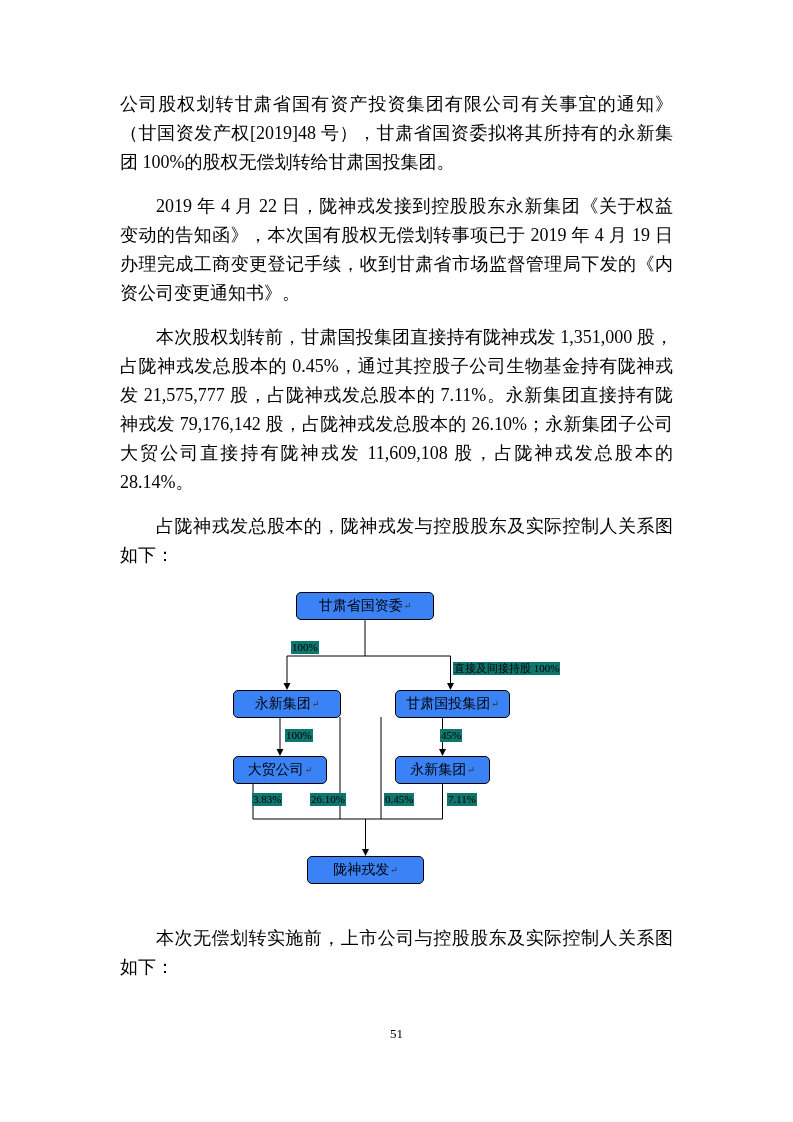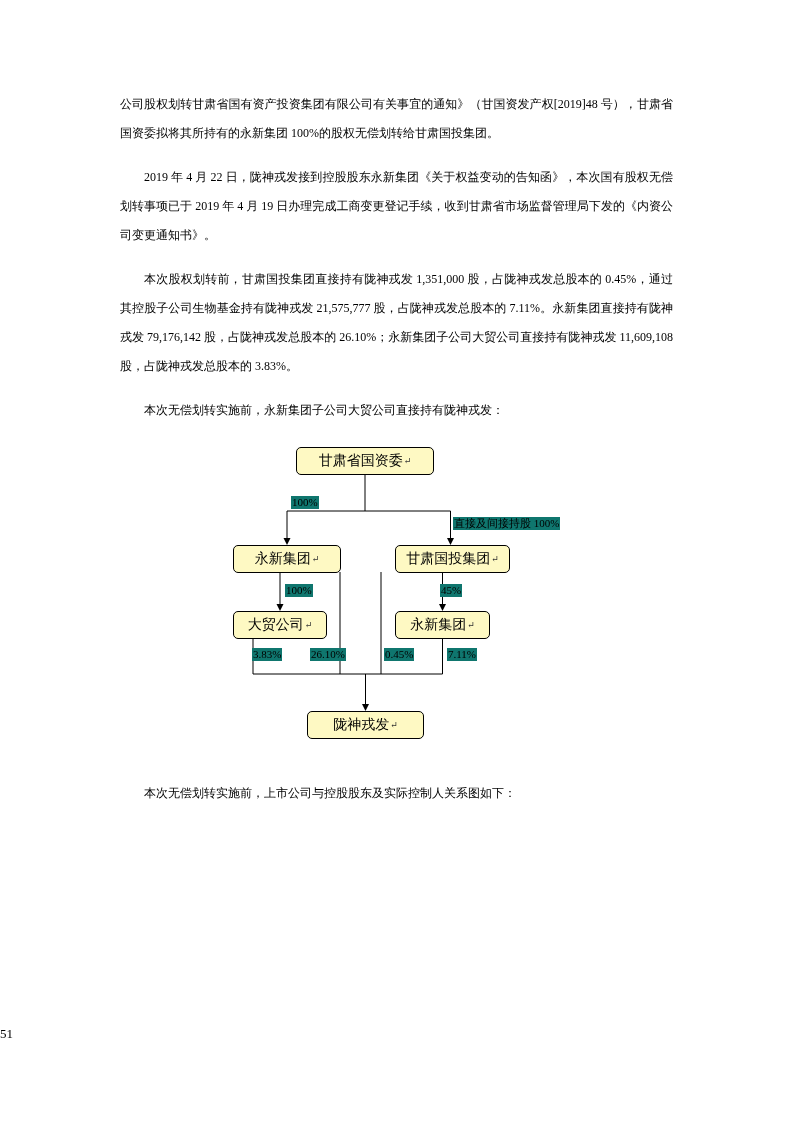--- a/index.html
+++ b/index.html
@@ -19,40 +19,40 @@
     color: #000000;
   }
   .content {
     position: absolute;
     left: 120px;
     right: 120px;
     top: 90px;
   }
   .para {
     margin: 0 0 15px 0;
-    font-size: 12px;
+    font-size: 18px;
     line-height: 29px;
     text-align: justify;
   }
   .para.indent { text-indent: 2em; }
 
   .diagram {
     position: relative;
     width: 553px;
     height: 312px;
     margin: 16px 0 26px 0;
   }
   .connectors { position: absolute; left: 0; top: 0; }
   .node {
     position: absolute;
     box-sizing: border-box;
     height: 28px;
     border: 1px solid #000;
     border-radius: 5px;
-    background: #fef9c3;
+    background: #3b82f6;
     text-align: center;
     font-size: 14px;
     line-height: 26px;
     white-space: nowrap;
   }
   .ret {
     font-size: 9px;
     color: #333;
     margin-left: 1px;
     vertical-align: 1px;
@@ -63,33 +63,34 @@
     line-height: 13px;
     background: #0f766e;
     padding: 0 1px;
     white-space: nowrap;
   }
   .pnum {
     position: absolute;
     left: 0;
     right: 0;
     bottom: 80px;
+    text-align: center;
     font-size: 13px;
   }
 </style>
 </head>
 <body>
 
 <div class="page">
   <div class="content">
 
     <p class="para">公司股权划转甘肃省国有资产投资集团有限公司有关事宜的通知》（甘国资发产权[2019]48 号），甘肃省国资委拟将其所持有的永新集团 100%的股权无偿划转给甘肃国投集团。</p>
     <p class="para indent">2019 年 4 月 22 日，陇神戎发接到控股股东永新集团《关于权益变动的告知函》，本次国有股权无偿划转事项已于 2019 年 4 月 19 日办理完成工商变更登记手续，收到甘肃省市场监督管理局下发的《内资公司变更通知书》。</p>
-    <p class="para indent">本次股权划转前，甘肃国投集团直接持有陇神戎发 1,351,000 股，占陇神戎发总股本的 0.45%，通过其控股子公司生物基金持有陇神戎发 21,575,777 股，占陇神戎发总股本的 7.11%。永新集团直接持有陇神戎发 79,176,142 股，占陇神戎发总股本的 26.10%；永新集团子公司大贸公司直接持有陇神戎发 11,609,108 股，占陇神戎发总股本的 3.83%。</p>
-    <p class="para indent">本次无偿划转实施前，永新集团子公司大贸公司直接持有陇神戎发：</p>
+    <p class="para indent">本次股权划转前，甘肃国投集团直接持有陇神戎发 1,351,000 股，占陇神戎发总股本的 0.45%，通过其控股子公司生物基金持有陇神戎发 21,575,777 股，占陇神戎发总股本的 7.11%。永新集团直接持有陇神戎发 79,176,142 股，占陇神戎发总股本的 26.10%；永新集团子公司大贸公司直接持有陇神戎发 11,609,108 股，占陇神戎发总股本的 28.14%。</p>
+    <p class="para indent">占陇神戎发总股本的，陇神戎发与控股股东及实际控制人关系图如下：</p>
 
     <div class="diagram">
       <svg class="connectors" width="553" height="312" viewBox="0 0 553 312">
         <g stroke="#000" stroke-width="1" fill="none">
           <path d="M245,33 V70"></path>
           <path d="M167,70 H330.5"></path>
           <path d="M167,70 V100"></path>
           <path d="M330.5,70 V100"></path>
           <path d="M160,131 V166"></path>
           <path d="M322.5,131 V166"></path>

